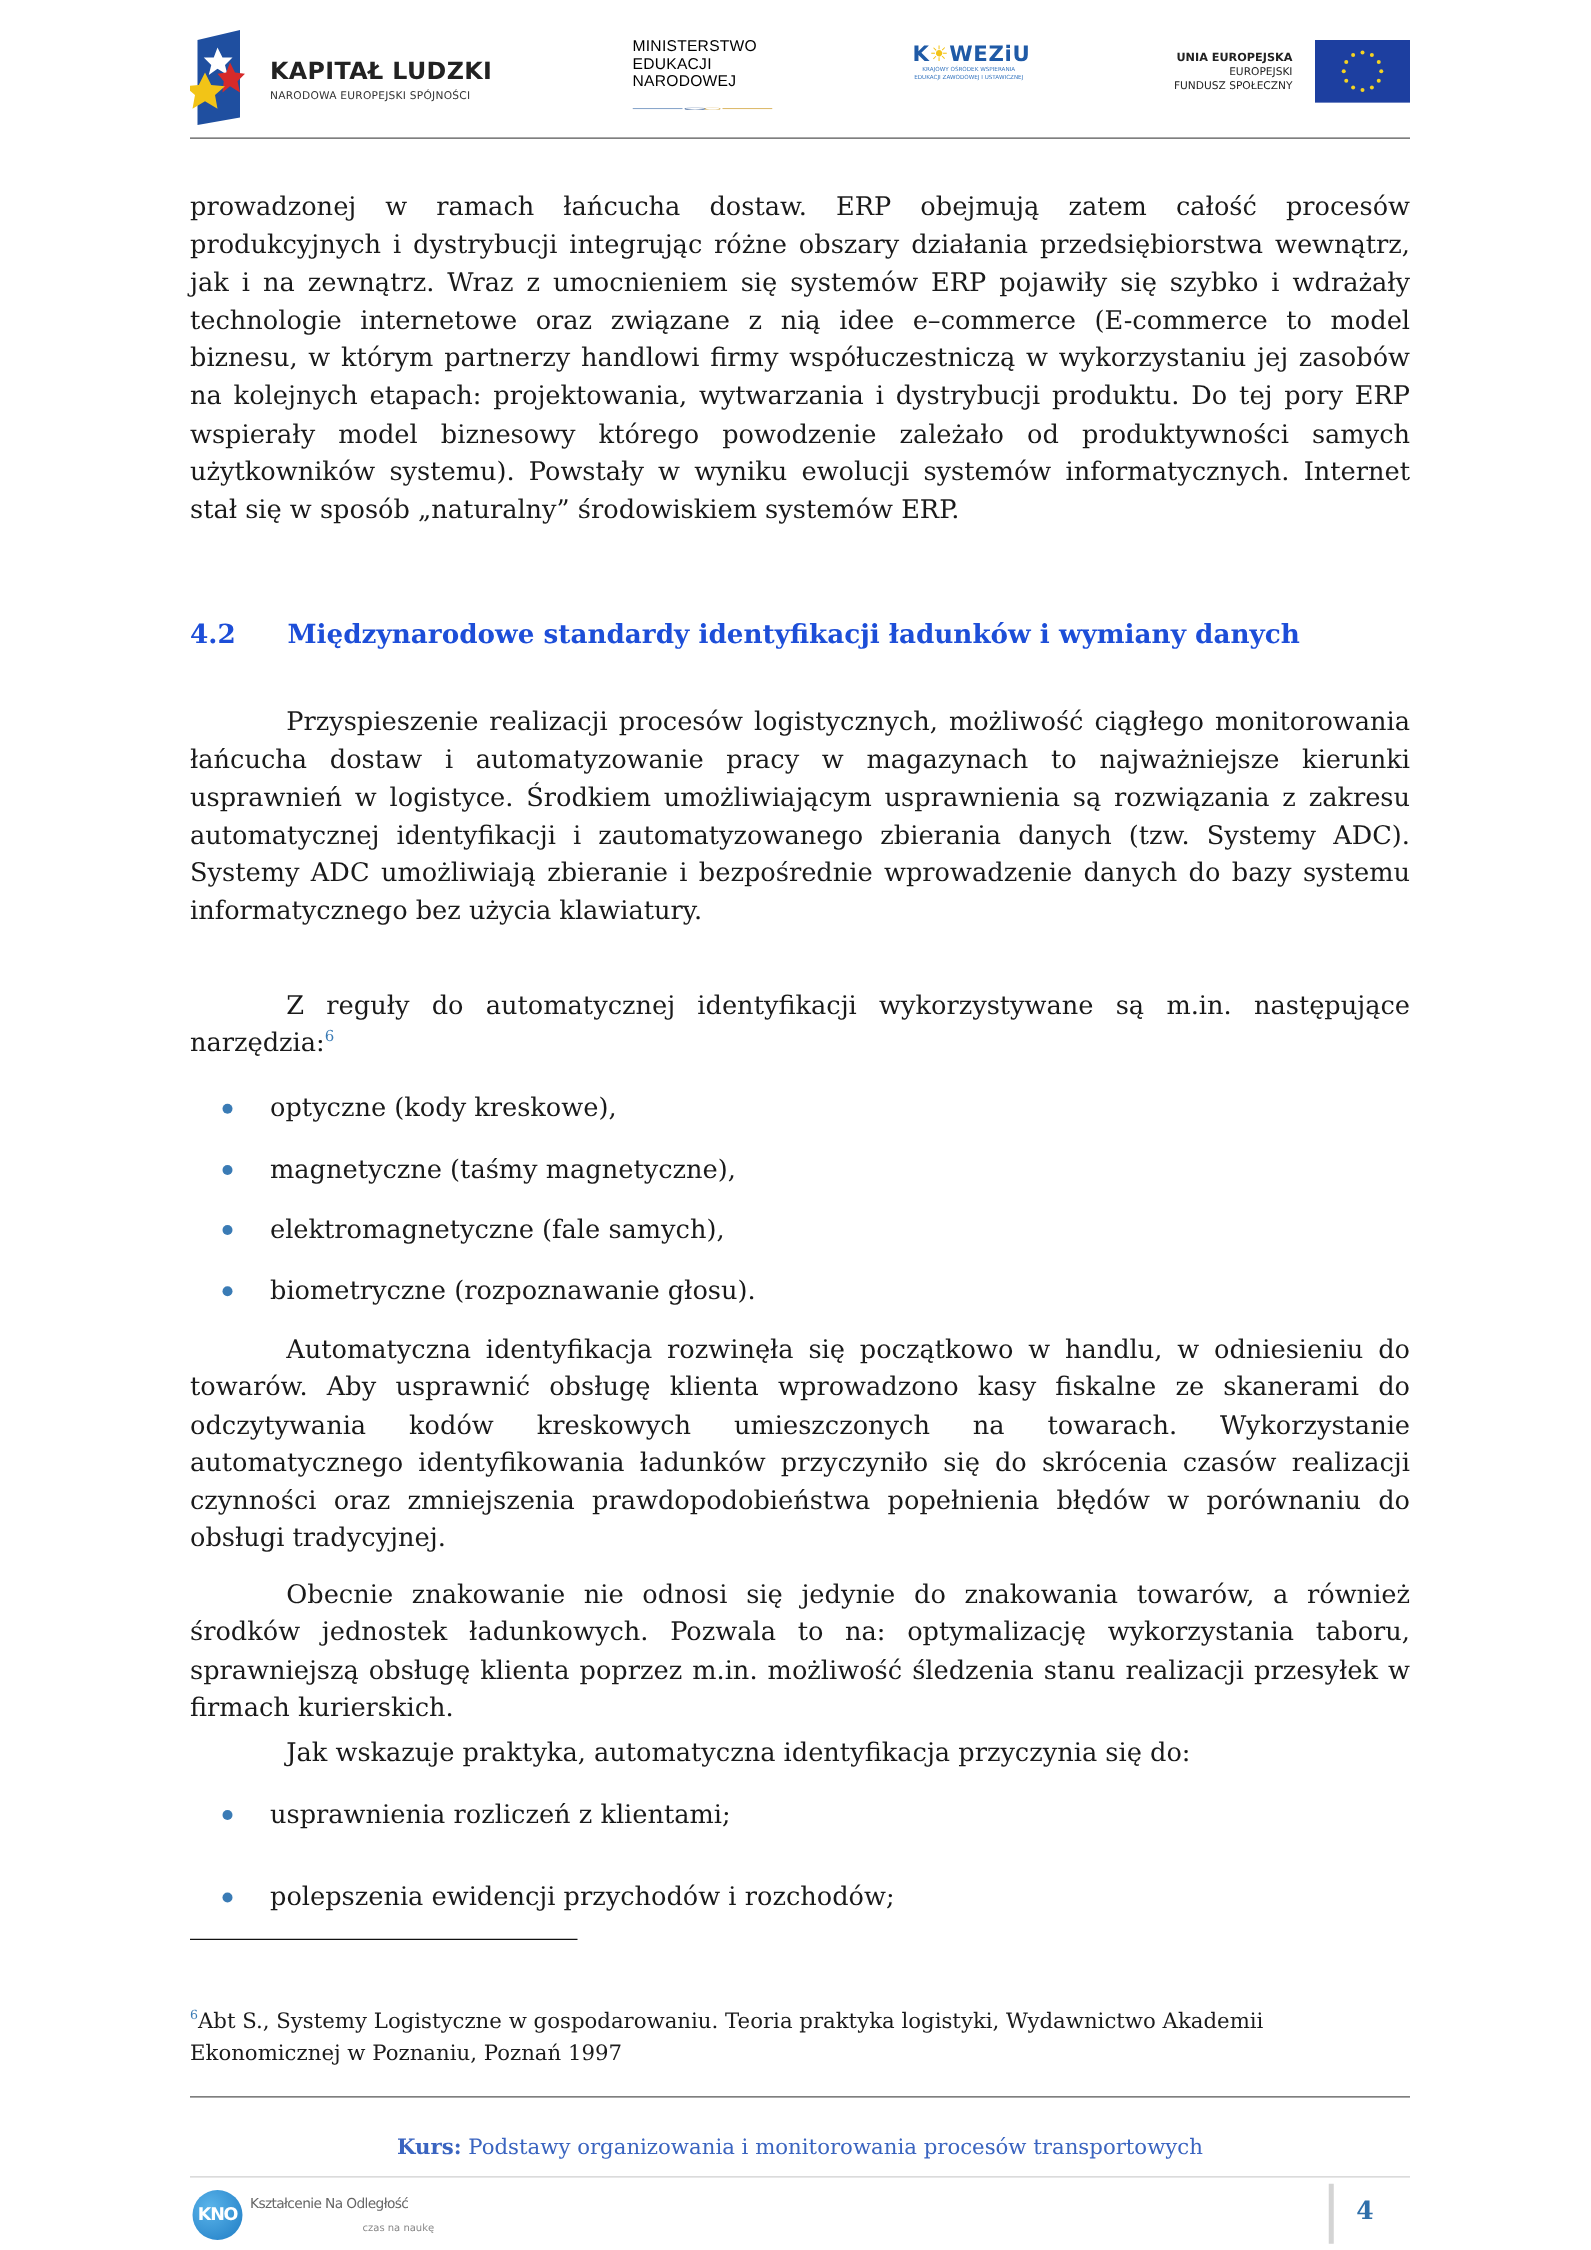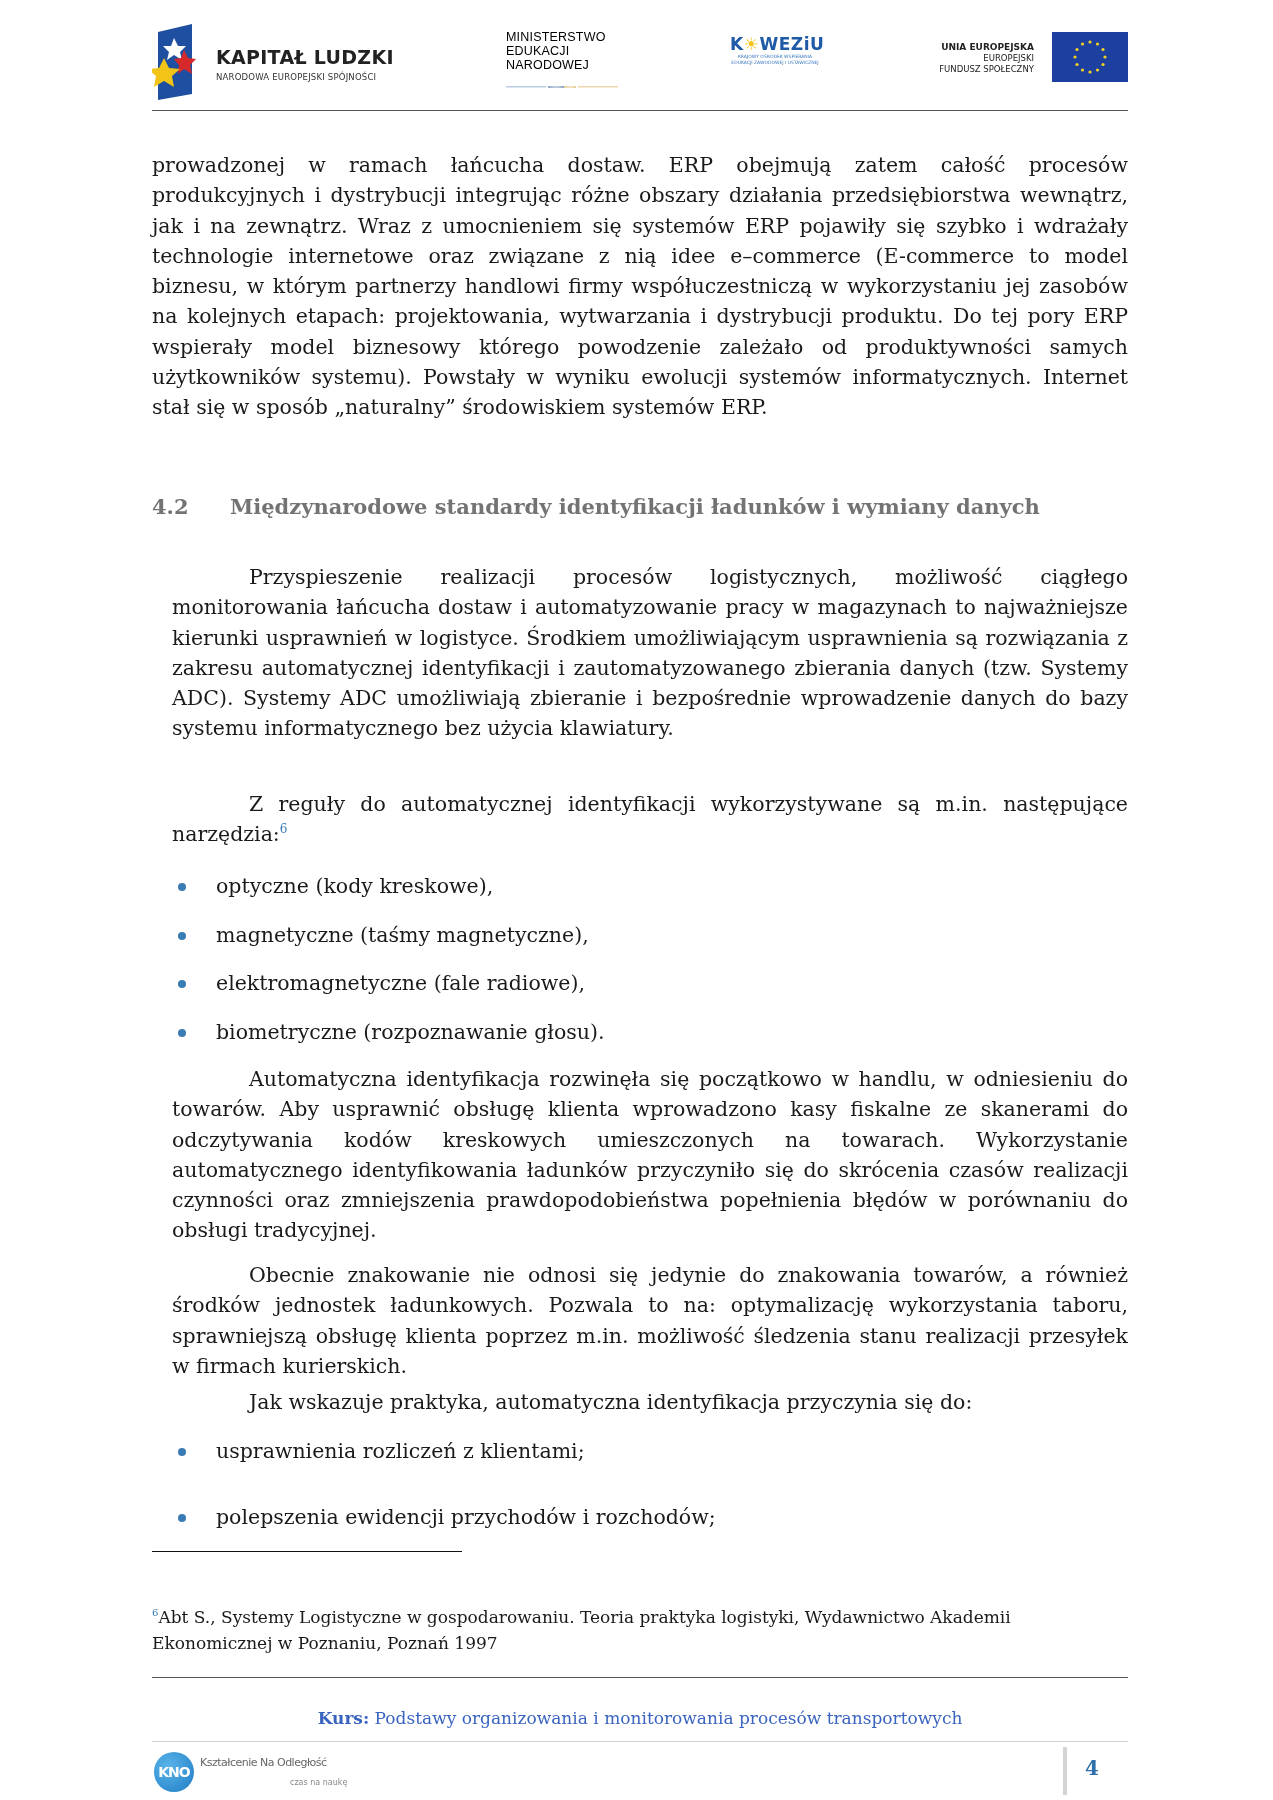--- a/index.html
+++ b/index.html
@@ -28,23 +28,23 @@
   .ue { left: 774px; top: 28px; width: 108px; height: 60px; text-align: right;
         font-family: "DejaVu Sans", sans-serif; font-size: 8.5px; line-height: 11px; color: #222; }
   .ue b { font-size: 9px; }
   .eu-flag { position: absolute; left: 900px; top: 18px; width: 76px; height: 50px; background: #1d3fa0; }
 
   .header-rule { position: absolute; left: 152px; top: 110px; width: 976px; height: 0; border-top: 1.5px solid #555; }
 
   
   .content { position: absolute; left: 152px; top: 150px; width: 976px; }
   .p { font-size: 20.5px; line-height: 30.3px; text-align: justify; margin: 0; color: #1a1a1a; }
-  .indent { text-indent: 77px; margin-left: 20px; }
+  .indent { text-indent: 77px; }
   .heading { position: absolute; left: 152px; top: 494px; font-family: "DejaVu Serif", serif;
-             font-weight: bold; font-size: 21px; color: #737373; white-space: nowrap; }
+             font-weight: bold; font-size: 21px; color: #1d4ed8; white-space: nowrap; }
   .heading .num { display: inline-block; width: 78px; }
   .sup { font-size: 12px; color: #3a7bb5; vertical-align: super; line-height: 0; }
   .bullets { list-style: none; margin: 0; padding: 0; }
   .bullets li { position: relative; padding-left: 64px; font-size: 20.5px; line-height: 30px; }
   .bullet-dot { position: absolute; left: 26px; top: 12px; width: 8px; height: 8px; border-radius: 50%; background: #3a7bb5; }
 
   .block { position: absolute; left: 152px; width: 976px; }
 
   .fn-rule { position: absolute; left: 152px; top: 1551px; width: 310px; border-top: 1px solid #111; }
   .footnote { position: absolute; left: 152px; top: 1604px; width: 976px; font-size: 17px; line-height: 26px; color: #1a1a1a; }
@@ -137,21 +137,21 @@
 </div>
 
 <div class="block" style="top:789px;">
   <p class="p indent"><span>Z reguły do automatycznej identyfikacji wykorzystywane są m.in. następujące narzędzia:</span><span class="sup">6</span></p>
 </div>
 
 <div class="block" style="top:871px;">
   <ul class="bullets">
     <li style="margin-bottom:18.5px;"><span class="bullet-dot"></span><span>optyczne (kody kreskowe),</span></li>
     <li style="margin-bottom:18.5px;"><span class="bullet-dot"></span><span>magnetyczne (taśmy magnetyczne),</span></li>
-    <li style="margin-bottom:18.5px;"><span class="bullet-dot"></span><span>elektromagnetyczne (fale radiowe),</span></li>
+    <li style="margin-bottom:18.5px;"><span class="bullet-dot"></span><span>elektromagnetyczne (fale samych),</span></li>
     <li><span class="bullet-dot"></span><span>biometryczne (rozpoznawanie głosu).</span></li>
   </ul>
 </div>
 
 <div class="block" style="top:1064px;">
   <p class="p indent">Automatyczna identyfikacja rozwinęła się początkowo w handlu, w odniesieniu do towarów. Aby usprawnić obsługę klienta wprowadzono kasy fiskalne ze skanerami do odczytywania kodów kreskowych umieszczonych na towarach. Wykorzystanie automatycznego identyfikowania ładunków przyczyniło się do skrócenia czasów realizacji czynności oraz zmniejszenia prawdopodobieństwa popełnienia błędów w porównaniu do obsługi tradycyjnej.</p>
 </div>
 
 <div class="block" style="top:1260px;">
   <p class="p indent">Obecnie znakowanie nie odnosi się jedynie do znakowania towarów, a również środków jednostek ładunkowych. Pozwala to na: optymalizację wykorzystania taboru, sprawniejszą obsługę klienta poprzez m.in. możliwość śledzenia stanu realizacji przesyłek w firmach kurierskich.</p>

